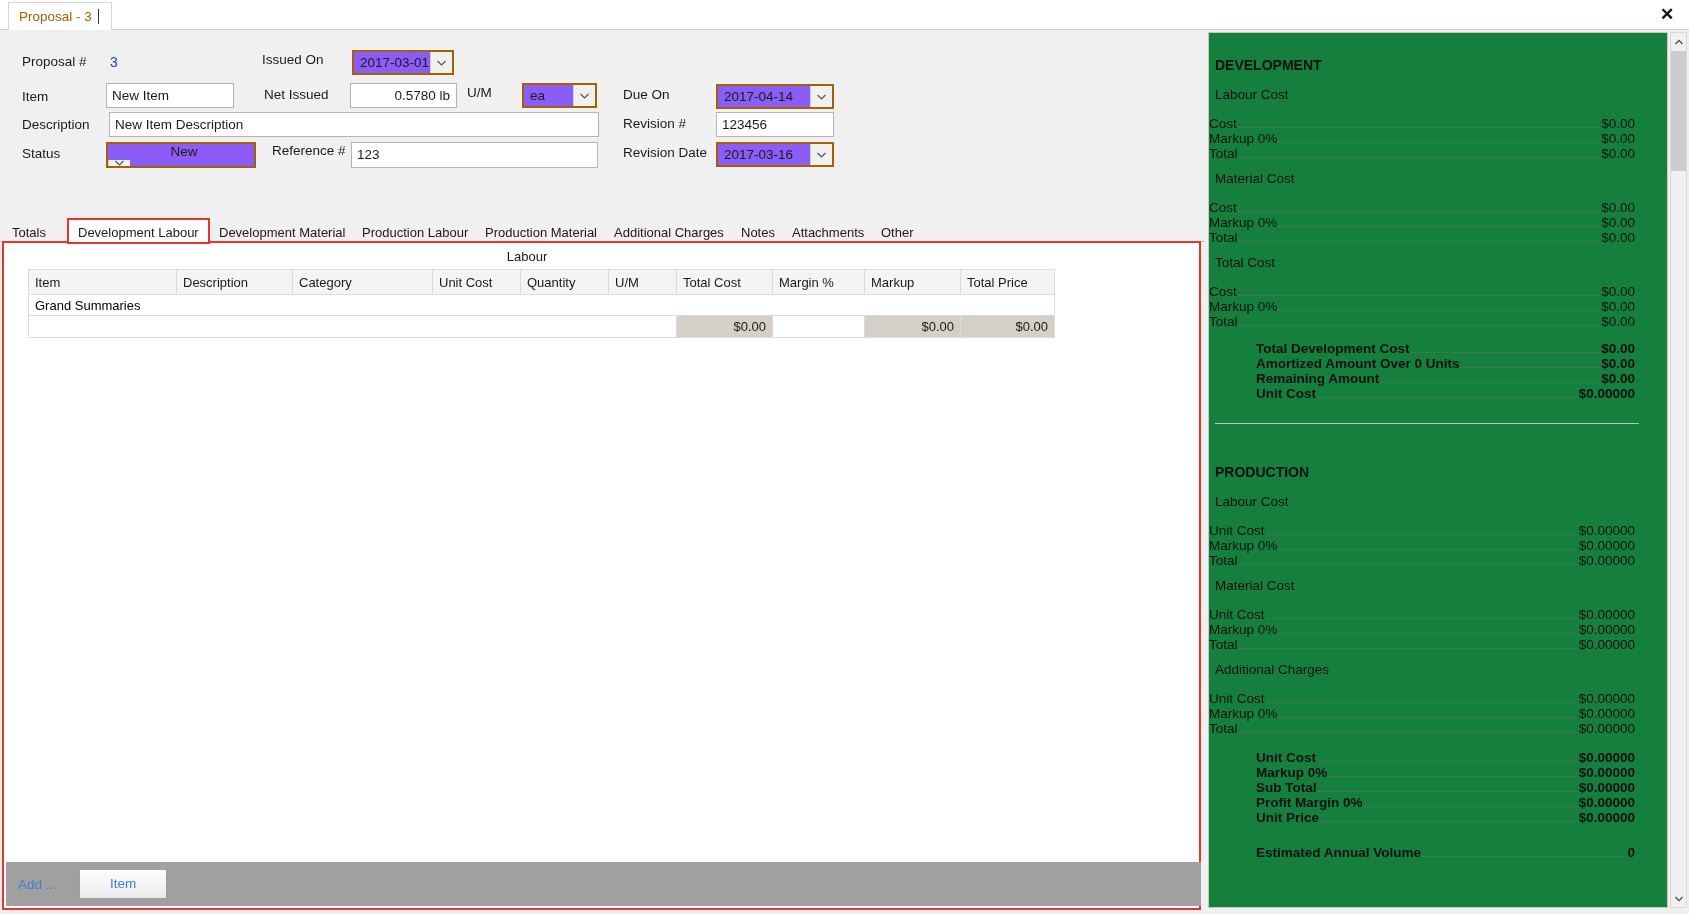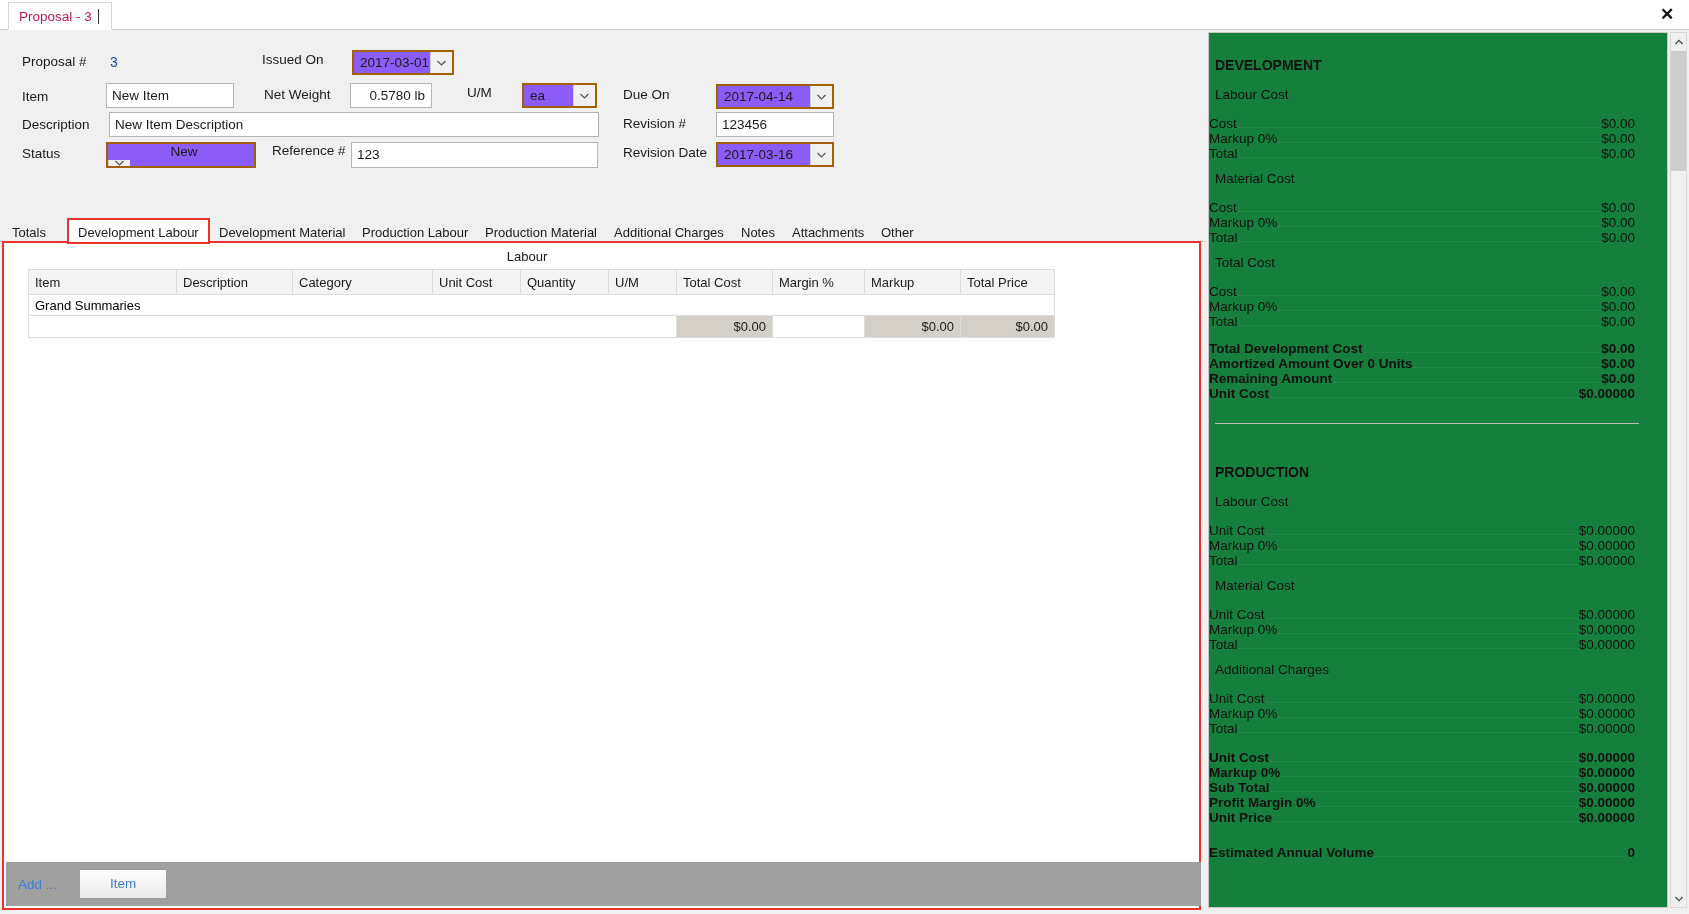--- a/index.html
+++ b/index.html
@@ -16,21 +16,21 @@
 
   
   .titlebar {
     position:absolute; left:0; top:0; width:1689px; height:30px;
     background:#ffffff; border-bottom:1px solid #cfcfcf;
   }
   .tabdoc {
     position:absolute; left:8px; top:2px; height:28px;
     padding:5px 12px 5px 10px;
     background:#ffffff; border:1px solid #d6d6d6; border-bottom:none;
-    font-size:13.5px; color:#be185d; line-height:17px;
+    font-size:13.5px; color:#a16207; line-height:17px;
   }
   .caret-txt {
     display:inline-block; width:1px; height:15px; background:#333;
     vertical-align:-3px; margin-left:6px;
   }
   .closebtn {
     position:absolute; right:10px; top:3px; width:24px; height:24px;
     font-size:17px; font-weight:bold; color:#111; text-align:center;
     line-height:24px; cursor:pointer; font-family:"Liberation Sans", sans-serif;
   }
@@ -158,21 +158,21 @@
 
   .linerow {
     display:flex; align-items:baseline; font-size:13.5px; color:#101010;
     padding:0 14px 0 0; line-height:15px; margin-bottom:0px; height:15px;
   }
   .linerow .lr-label { white-space:nowrap; }
   .linerow .lr-dots {
     flex:1; border-bottom:1px dotted #6b6b6b; margin:0 1px 3px 1px; min-width:8px;
   }
   .linerow .lr-val { white-space:nowrap; }
-  .linerow.bold { font-weight:bold; }
+  .linerow.bold { font-weight:bold;padding-left:47px; }
   .lr-group { margin-bottom:10px; }
   .lr-group.first { margin-top:14px; }
   .hr-sep {
     height:1px; background:#c0c0c0; margin:22px 10px 40px 6px;
   }
 </style>
 </head>
 <body>
 
 <div class="app">
@@ -197,22 +197,22 @@
             <path d="M0.5 1 L4.5 5 L8.5 1" fill="none" stroke="#555" stroke-width="1.2"></path>
           </svg>
       </span>
     </div>
 
     <div class="lbl" style="left:22px; top:59px;">Item</div>
     <div class="tbox" style="left:106px; top:53px; width:128px; height:25px;">
       <span>New Item</span>
     </div>
 
-    <div class="lbl" style="left:264px; top:57px;">Net Weight</div>
-    <div class="tbox right" style="left:350px; top:53px; width:82px; height:25px;">
+    <div class="lbl" style="left:264px; top:57px;">Net Issued</div>
+    <div class="tbox right" style="left:350px; top:53px; width:107px; height:25px;">
       <span>0.5780 lb</span>
     </div>
 
     <div class="lbl" style="left:467px; top:55px;">U/M</div>
     <div class="cbox" style="left:522px; top:53px; width:75px; height:25px;">
       <span class="cbtext">ea</span>
       <span class="cbarrow">
         <svg width="9" height="6" viewBox="0 0 9 6">
             <path d="M0.5 1 L4.5 5 L8.5 1" fill="none" stroke="#555" stroke-width="1.2"></path>
           </svg>

